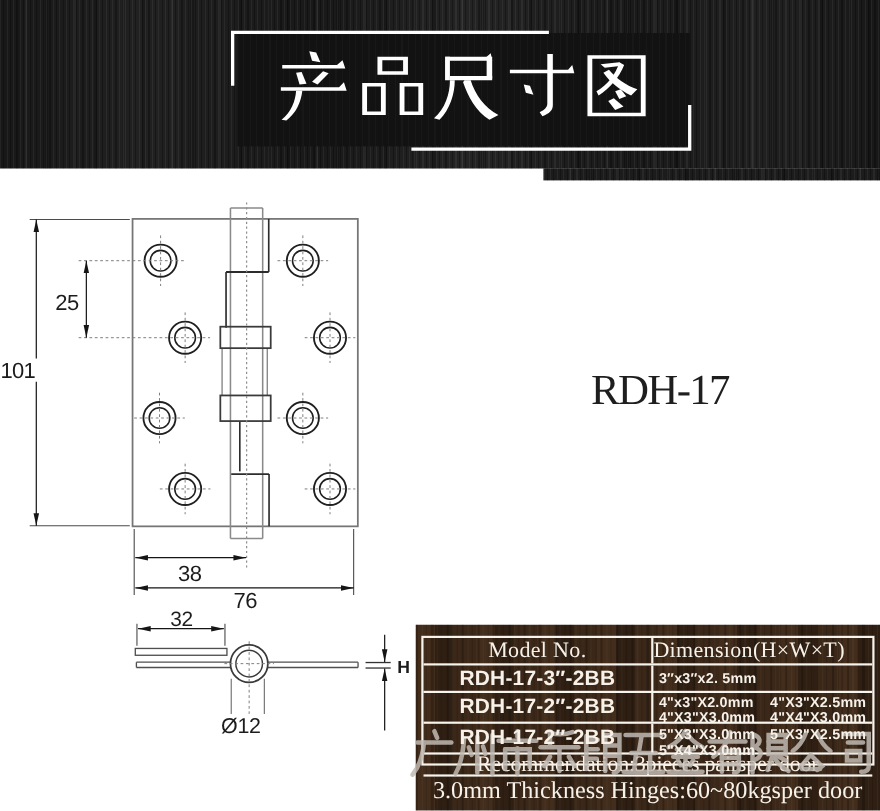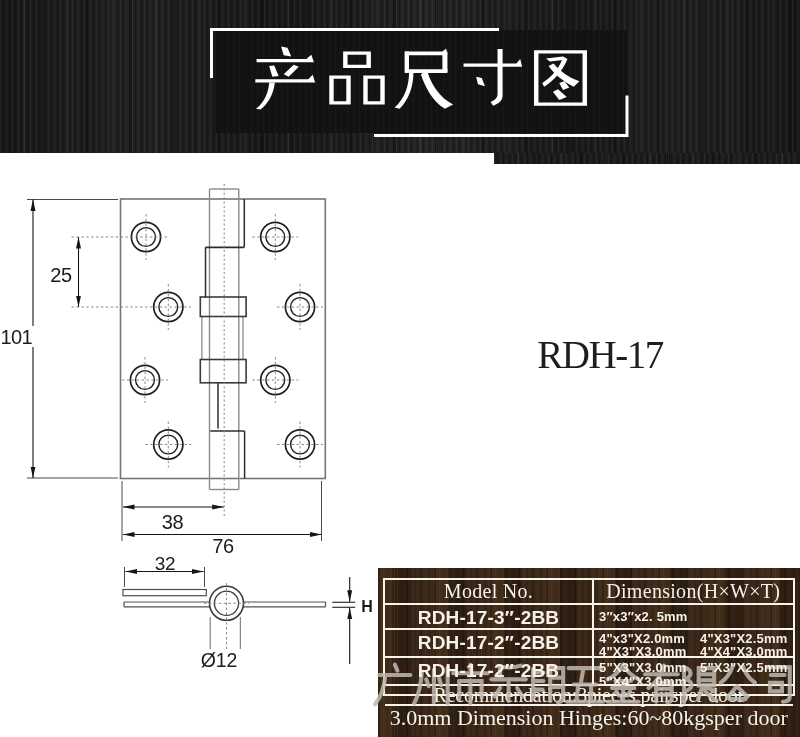--- a/index.html
+++ b/index.html
@@ -242,21 +242,21 @@
       </g>
     </g>
 
     <text class="rdh" x="600" y="367.5" font-size="39" text-anchor="middle">RDH-17</text>
   </svg>
 
   <div class="wood">
     <div class="spec-table">
       <div class="trow" style="top:0;height:23.5px;">
         <div class="c1 hdr" style="line-height:23px;">Model No.</div>
-        <div class="c2 hdr" style="line-height:23px;text-align:center;">Dimension(H×W×T)</div>
+        <div class="c2 hdr" style="line-height:23px;">Dimension(H×W×T)</div>
       </div>
       <div class="trow bordered" style="top:23.5px;height:27px;">
         <div class="c1 model" style="line-height:25px;">RDH-17-3″-2BB</div>
         <div class="c2">
           <span class="dimval dleft" style="top:4px;">3″x3″x2. 5mm</span>
         </div>
       </div>
       <div class="trow bordered" style="top:48.5px;height:28px;">
         <div class="c1 model" style="line-height:26px;">RDH-17-2″-2BB</div>
         <div class="c2">
@@ -271,21 +271,21 @@
         <div class="c2" style="overflow:visible;">
           <span class="dimval dleft" style="top:2px;">5"X3"X3.0mm</span>
           <span class="dimval dright" style="top:2px;">5"X3"X2.5mm</span>
           <span class="dimval dleft" style="top:16px;">5"X4"X3.0mm</span>
         </div>
       </div>
       <div class="trow bordered" style="top:104.5px;height:20px;">
         <div class="note" style="font-size:20px;line-height:19px;letter-spacing:-0.2px;">Recommendation:3pieces pairsper door</div>
       </div>
       <div class="trow bordered" style="top:124.5px;height:25.5px;">
-        <div class="note" style="font-size:22px;line-height:24px;">3.0mm Dimension Hinges:60~80kgsper door</div>
+        <div class="note" style="font-size:22px;line-height:24px;">3.0mm Thickness Hinges:60~80kgsper door</div>
       </div>
     </div>
   </div>
 
   <svg class="watermark" width="432" height="60" viewBox="0 0 432 60" role="img" aria-label="广州市乐朗五金有限公司">
     <g fill="none" stroke="#c0bab3" stroke-width="9.5" stroke-linecap="round">
 
       <g transform="translate(6.5,4) scale(0.43)">
         <path d="M52 4 L58 18"></path>
           <path d="M16 28 H88"></path>

